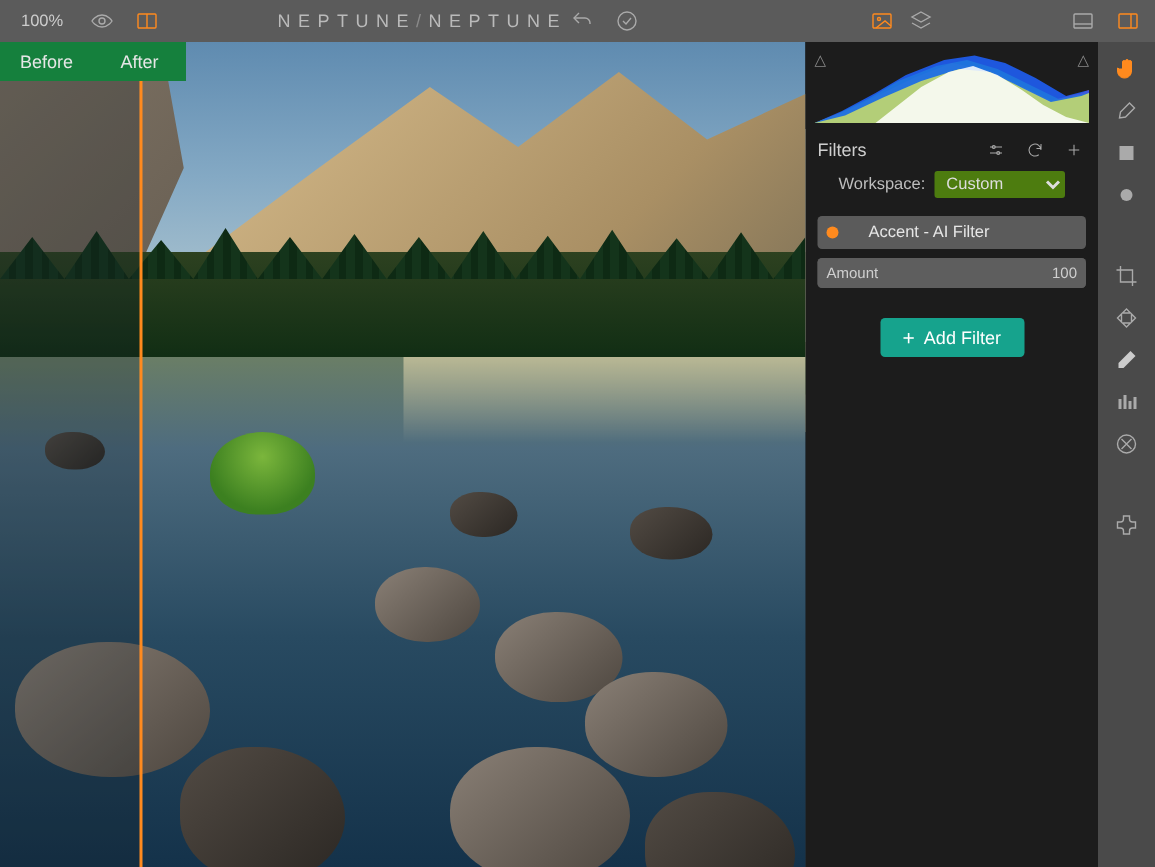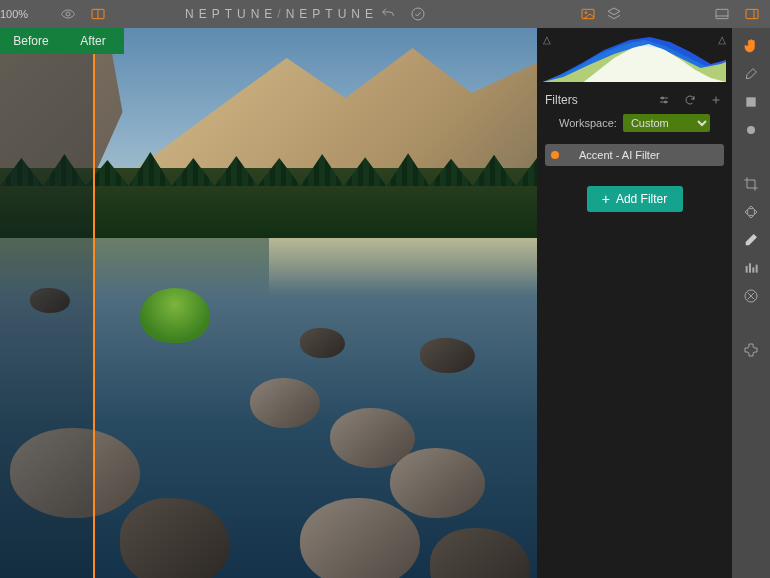--- a/index.html
+++ b/index.html
@@ -1,21 +1,21 @@
 <!DOCTYPE html>
 <html><head>
 <meta charset="utf-8">
 <style>
   * { box-sizing: border-box; margin: 0; padding: 0; }
   html, body { width: 770px; height: 578px; overflow: hidden; font-family: "Helvetica Neue", Arial, sans-serif; background:#000; }
   .app { width: 770px; height: 578px; display:flex; flex-direction:column; }
 
   
   .topbar { height:28px; background:#5b5b5b; display:flex; align-items:center; color:#ccc; font-size:11px; position:relative; }
-  .topbar .zoom { width:60px; }
+  .topbar .zoom { width:60px; padding-left:14px; }
   .topbar .left-icons { display:flex; gap:14px; align-items:center; }
   .topbar .title { letter-spacing:5px; font-size:12px; color:#bababa; font-weight:300; position:absolute; left:185px; }
   .topbar .mid-icons { position:absolute; left:380px; display:flex; gap:14px; align-items:center; }
   .topbar .right-icons-a { position:absolute; left:580px; display:flex; gap:10px; align-items:center; }
   .topbar .right-icons-b { position:absolute; right:10px; display:flex; gap:14px; align-items:center; }
   .ico { width:16px; height:16px; display:inline-flex; align-items:center; justify-content:center; }
   .ico svg { width:16px; height:16px; }
   .stroke-g { stroke:#aaa; fill:none; stroke-width:1.4; }
   .stroke-o { stroke:#ff8a1e; fill:none; stroke-width:1.4; }
 
@@ -220,20 +220,25 @@
         <select>
           <option>Custom</option>
         </select>
       </div>
 
       <div class="filter-block">
         <div class="filter-title">
           <span class="dot"></span>
           <span>Accent - AI Filter</span>
         </div>
+        <div class="slider-row">
+          <div class="slider-fill" style="width:100%"></div>
+          <span>Amount</span>
+          <span>100</span>
+        </div>
       </div>
 
       <button class="add-filter">
         <span class="plus">+</span>
         <span>Add Filter</span>
       </button>
     </div>
 
     <div class="toolbar">
       <span class="ico tool-active">

